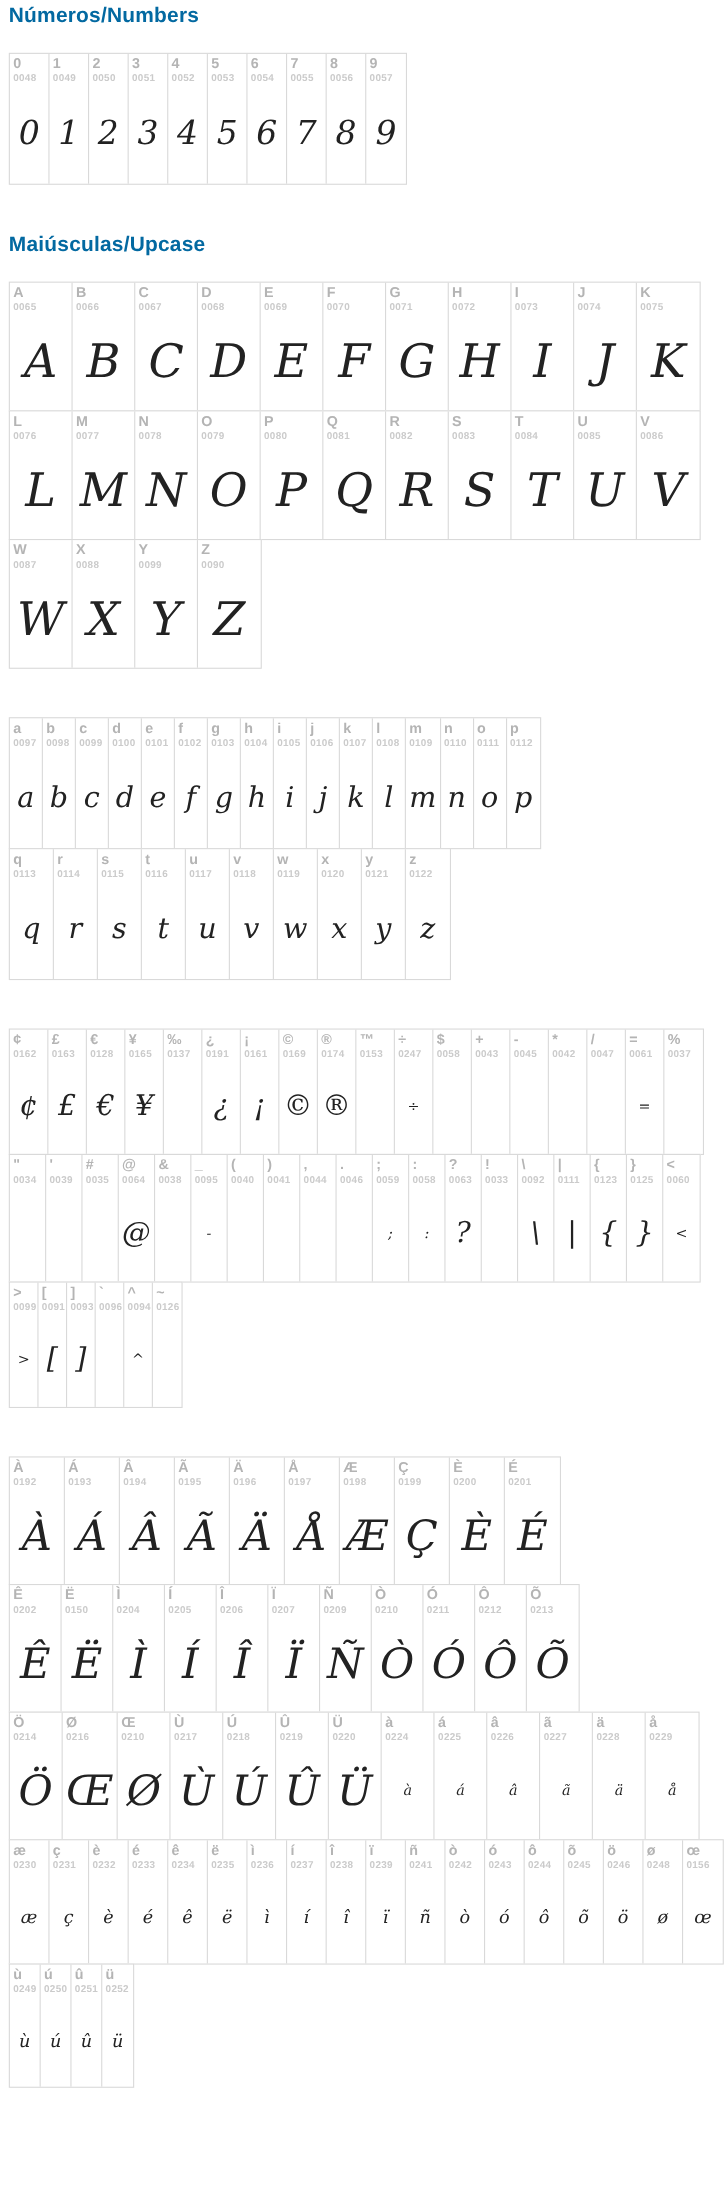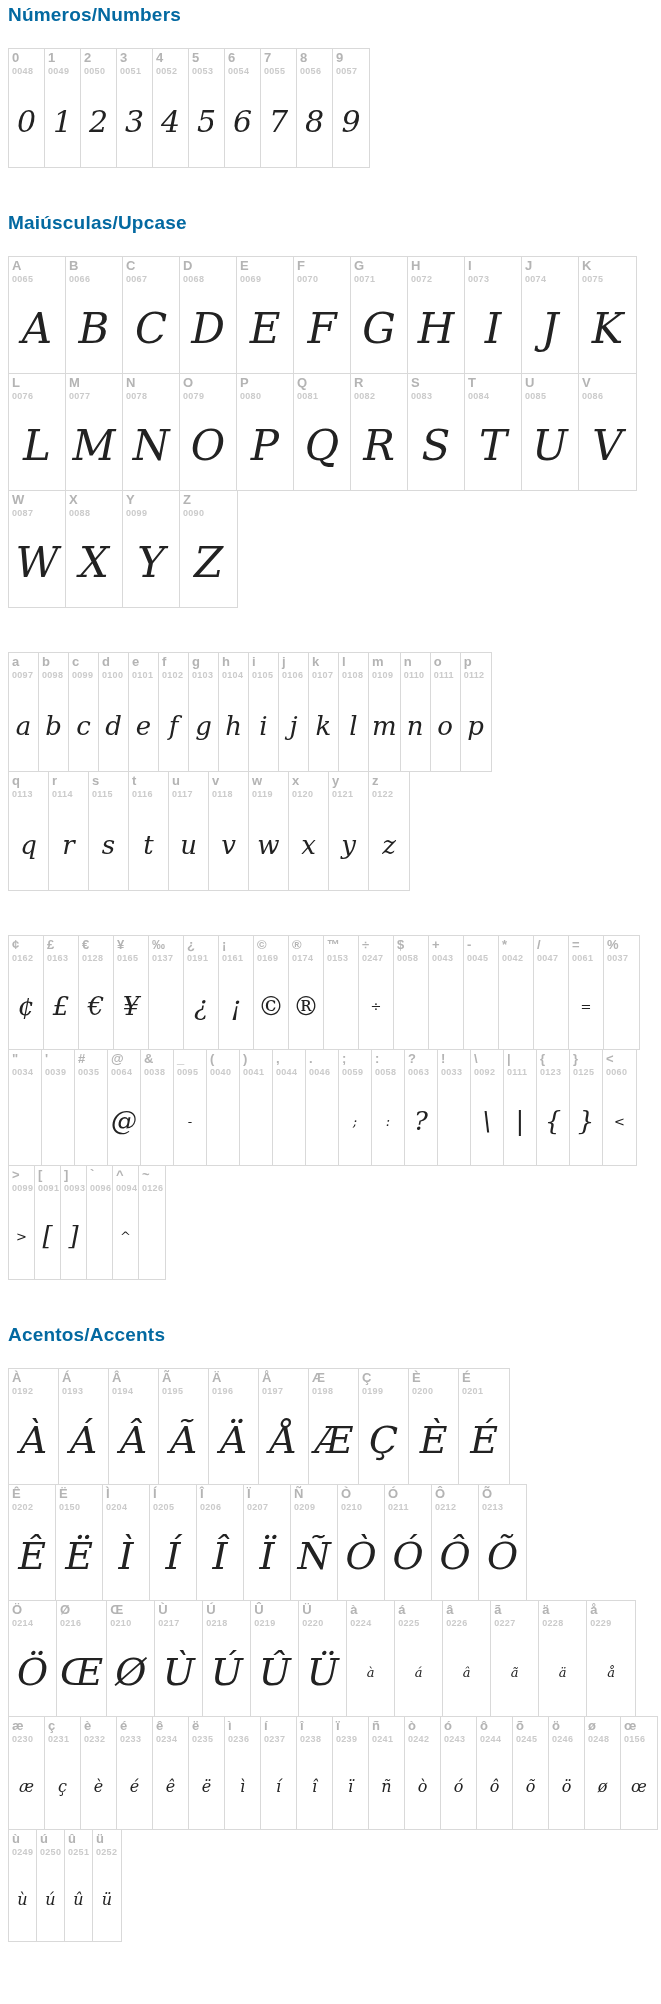--- a/index.html
+++ b/index.html
@@ -795,21 +795,20 @@
               <div class="ch">~</div>
               <div class="code">0126</div>
             </div>
             <div class="g"></div>
           </div>
         </div>
     </div>
   </section>
 
   <section>
-    <h2 class="title">Acentos/Accents</h2>
     <div class="rows">
       <div class="row" style="--cw:50px;--rh:115px;--g:38px">
           <div class="cell">
             <div class="hd">
               <div class="ch">À</div>
               <div class="code">0192</div>
             </div>
             <div class="g">À</div>
           </div>
           <div class="cell">

